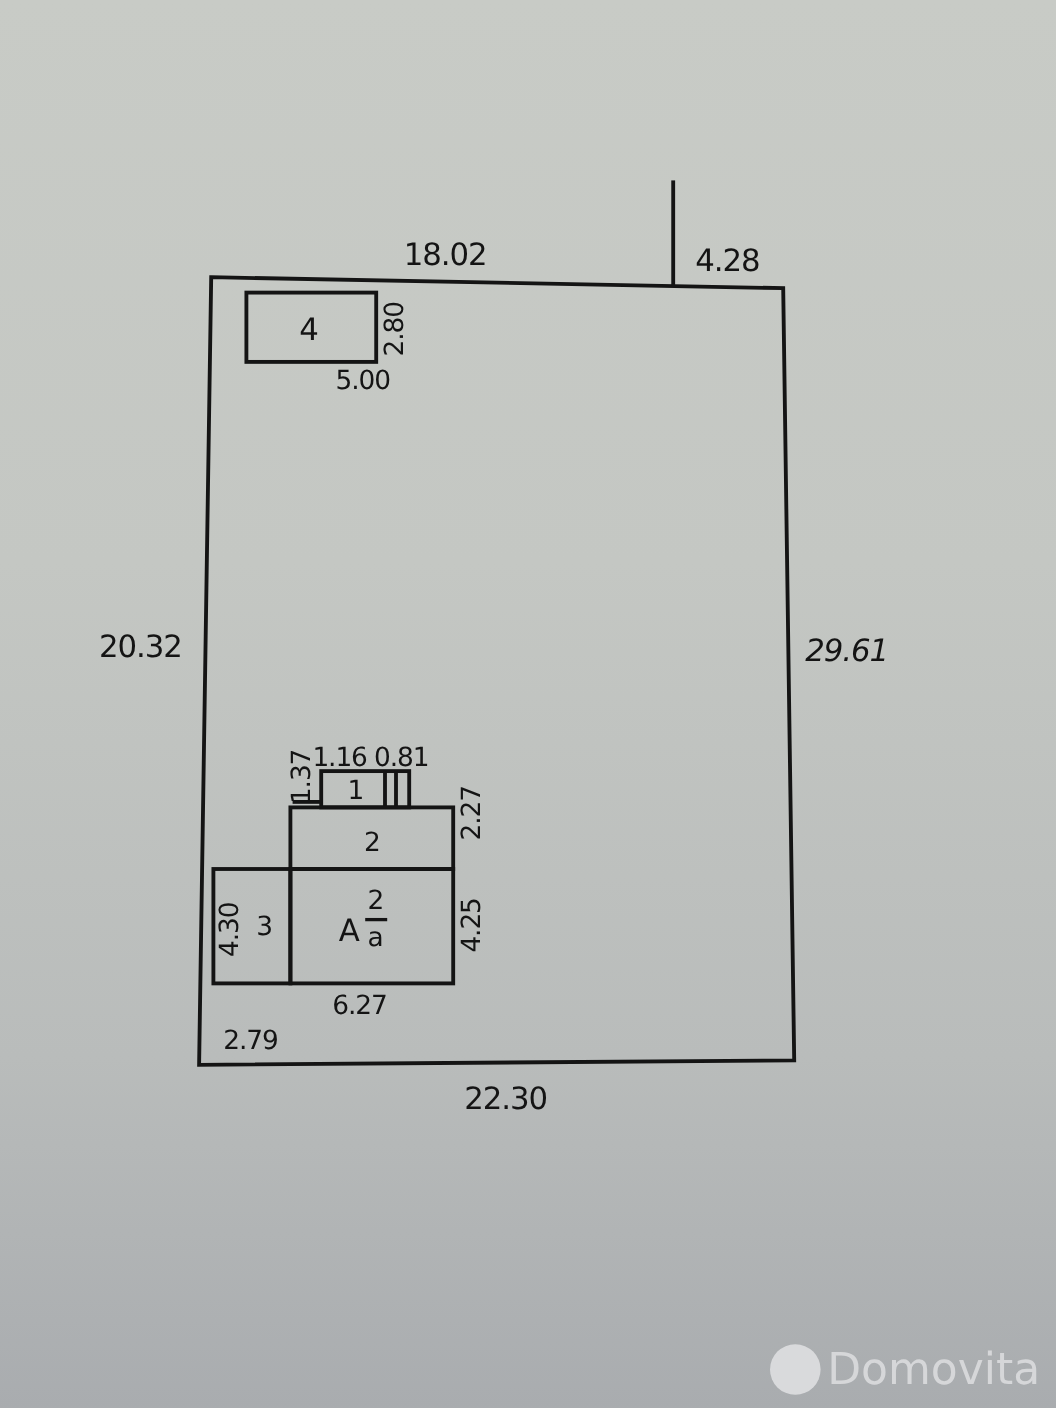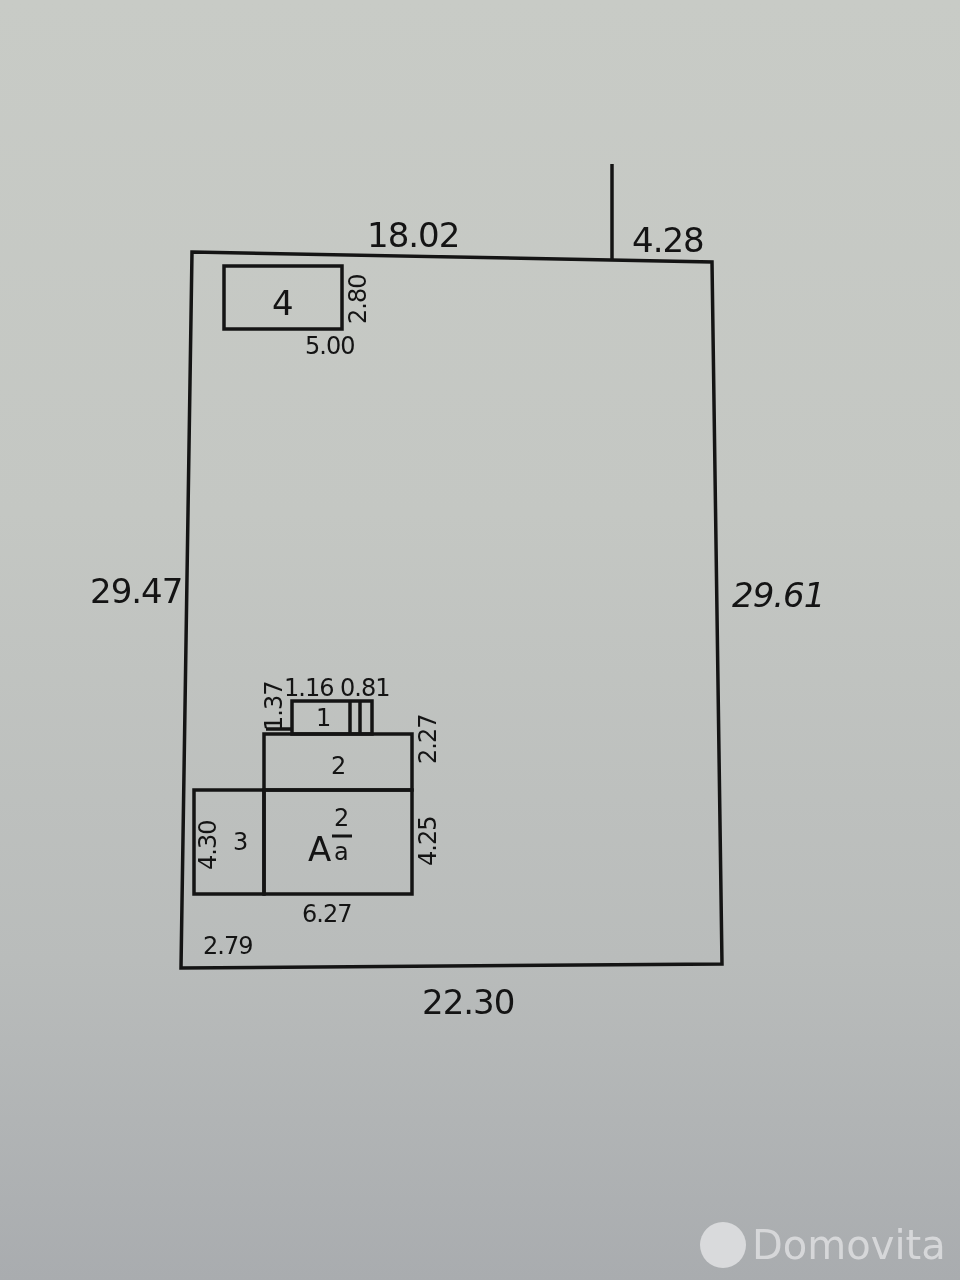--- a/index.html
+++ b/index.html
@@ -3,21 +3,21 @@
 <meta charset="utf-8">
 <style>
   html, body { margin:0; padding:0; }
   body {
     width:960px; height:1280px; overflow:hidden; position:relative;
     background: linear-gradient(180deg, #c8cbc6 0%, #c4c7c3 40%, #b9bcbb 75%, #a9acaf 100%);
     font-family: "DejaVu Sans Condensed", "DejaVu Sans", sans-serif;
   }
   #plan { position:absolute; left:0; top:0; width:960px; height:1280px; }
   .lbl {
-    position:absolute; color:#141414; font-size:34px; line-height:1;
+    position:absolute; color:#141414; font-size:28px; line-height:1;
     font-family: "DejaVu Sans", sans-serif; letter-spacing:-1px;
     white-space:nowrap;
   }
   .lbl.sm { font-size:24px; }
   .rot { transform-origin: left top; transform: rotate(-90deg); }
   .watermark {
     position:absolute; left:700px; top:1220px; height:50px;
     display:flex; align-items:center; gap:6px;text-align:center;
   }
   .wm-dot { width:46px; height:46px; border-radius:50%; background:#d9dadc; }
@@ -45,21 +45,21 @@
     <rect x="264" y="790" width="148" height="104"></rect>
 
     <rect x="194" y="790" width="70" height="104"></rect>
 
     <line x1="332" y1="836" x2="352" y2="836" stroke-width="3"></line>
   </g>
 </svg>
 
 <div class="lbl" style="left:367px;top:218px;">18.02</div>
 <div class="lbl" style="left:632px;top:223px;">4.28</div>
-<div class="lbl" style="left:90px;top:574px;">29.47</div>
+<div class="lbl" style="left:90px;top:574px;">20.32</div>
 <div class="lbl" style="left:732px;top:578px;font-style:italic;">29.61</div>
 <div class="lbl" style="left:422px;top:985px;">22.30</div>
 
 <div class="lbl" style="left:272px;top:286px;">4</div>
 <div class="lbl sm" style="left:262px;top:334px;margin-left:43px;">5.00</div>
 <div class="lbl sm rot" style="left:346px;top:324px;">2.80</div>
 
 <div class="lbl sm" style="left:284px;top:676px;">1.16</div>
 <div class="lbl sm" style="left:340px;top:676px;">0.81</div>
 <div class="lbl sm rot" style="left:262px;top:731px;">1.37</div>

